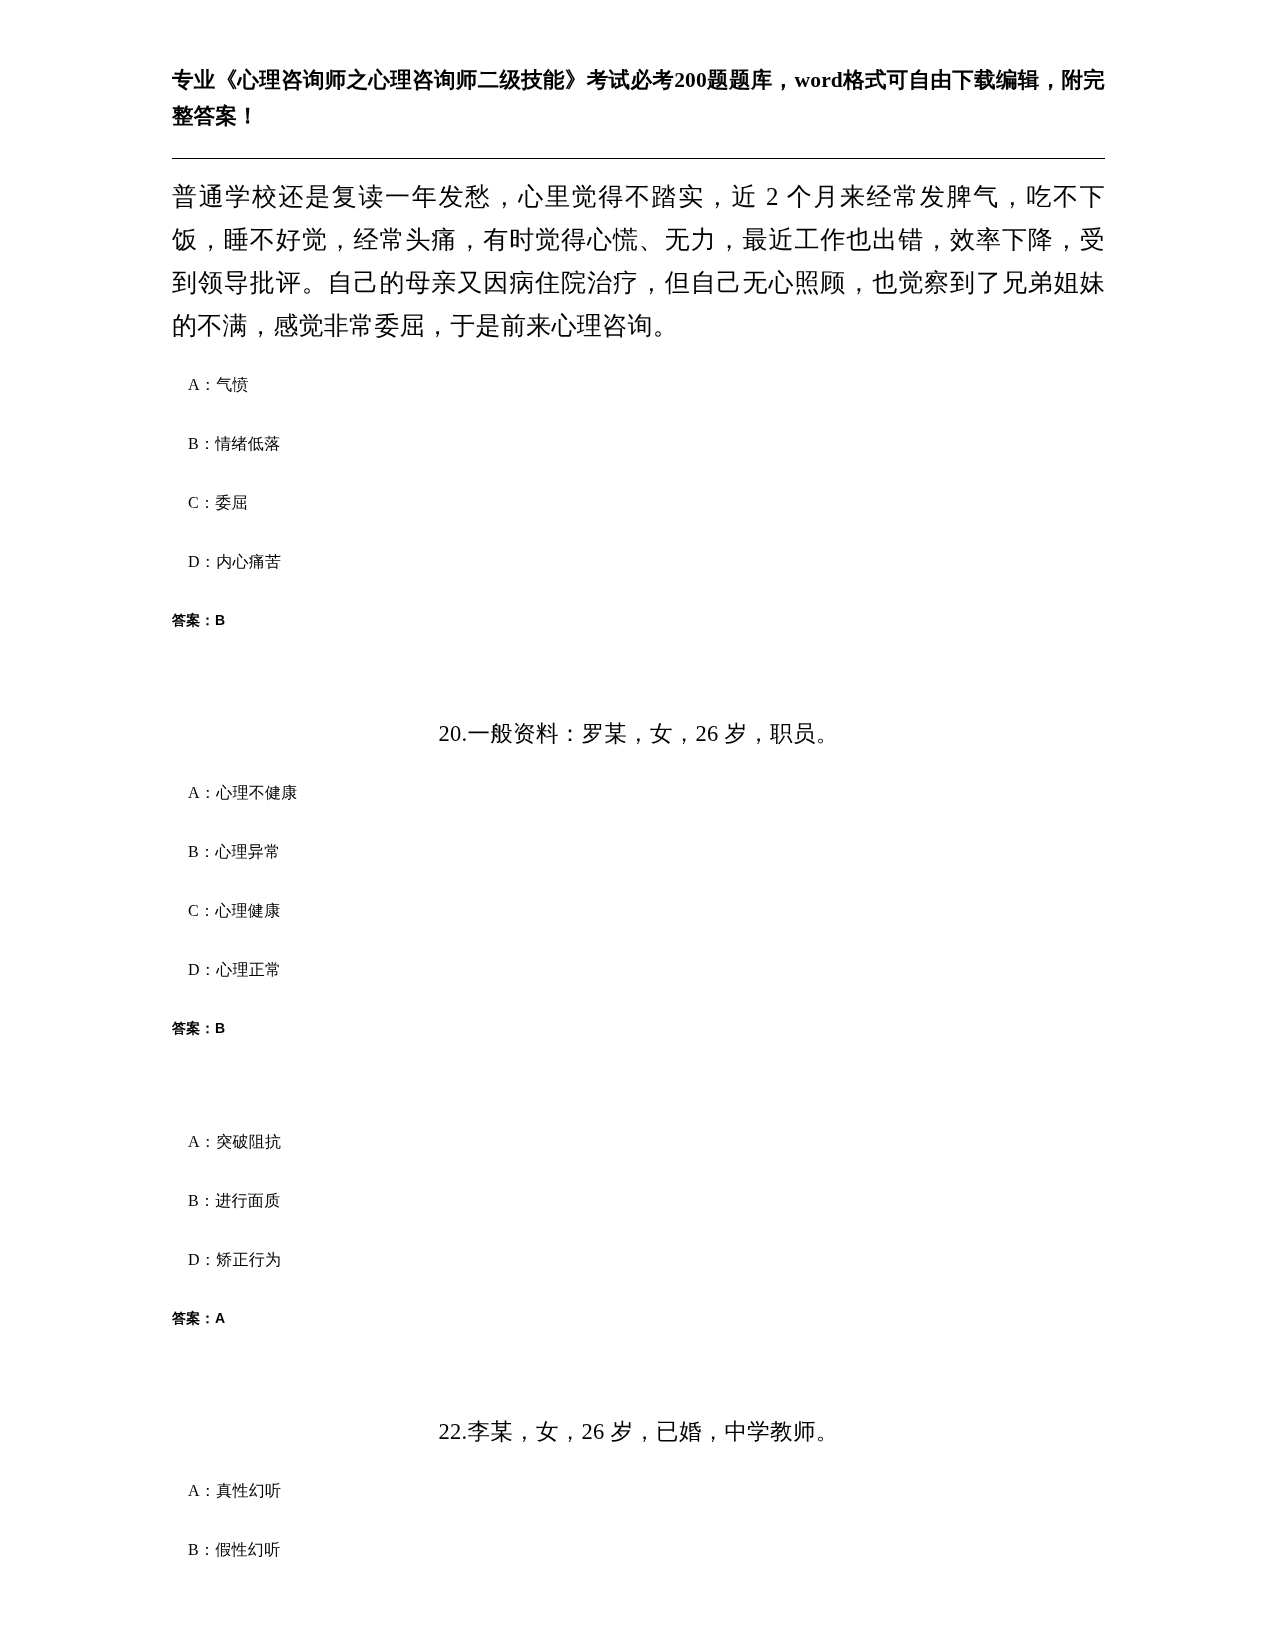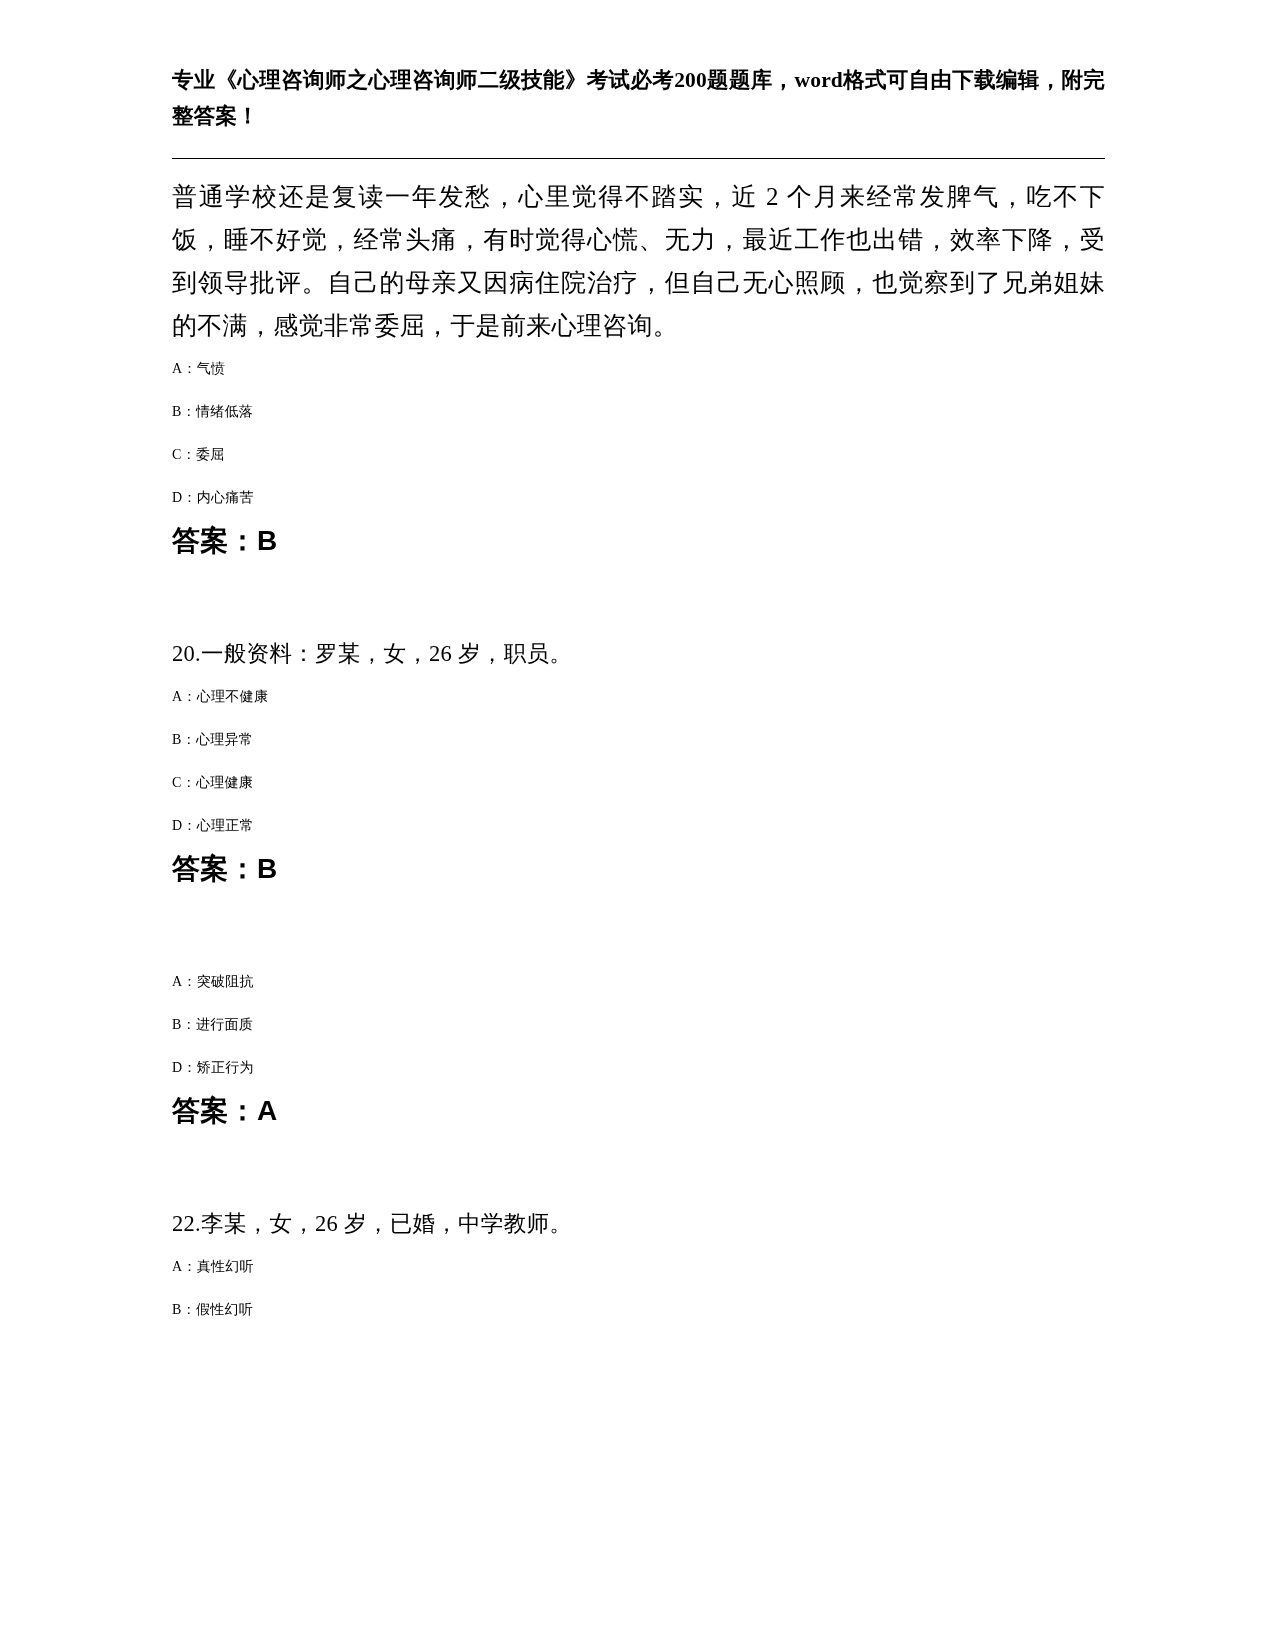--- a/index.html
+++ b/index.html
@@ -41,44 +41,45 @@
   }
   .para {
     font-size: 25px;
     line-height: 43px;
     text-align: justify;
     text-justify: inter-ideograph;
     margin: 0;
     letter-spacing: 0.3px;
   }
   .opt {
-    font-size: 14px;
+    font-size: 16px;
     line-height: 43px;
-    margin: 0;
+    margin: 16px;
     letter-spacing: 0.3px;
   }
   .answer {
-    font-size: 28px;
+    font-size: 14px;
     line-height: 43px;
     margin: 0;
     font-weight: 700;
     letter-spacing: 0.3px;
   }
   .answer .ans-letter {
     font-family: "Liberation Sans", sans-serif;
     font-weight: 700;
   }
   .q-block {
     margin-top: 70px;
   }
   .q-stem {
     font-size: 22.5px;
     line-height: 43px;
-    margin: 0;
+    margin: 16px;
     letter-spacing: 0.3px;
+    text-align: center;
   }
 </style>
 </head>
 <body>
 
 <div class="page">
 
   <div class="header">
     <span class="bold-cn">专业《心理咨询师之心理咨询师二级技能》考试必考</span><span class="bold-cn">200</span><span class="bold-cn">题题库，</span><span class="bold-cn">word</span><span class="bold-cn">格式可自由下载编辑，附完整答案！</span>
   </div>

